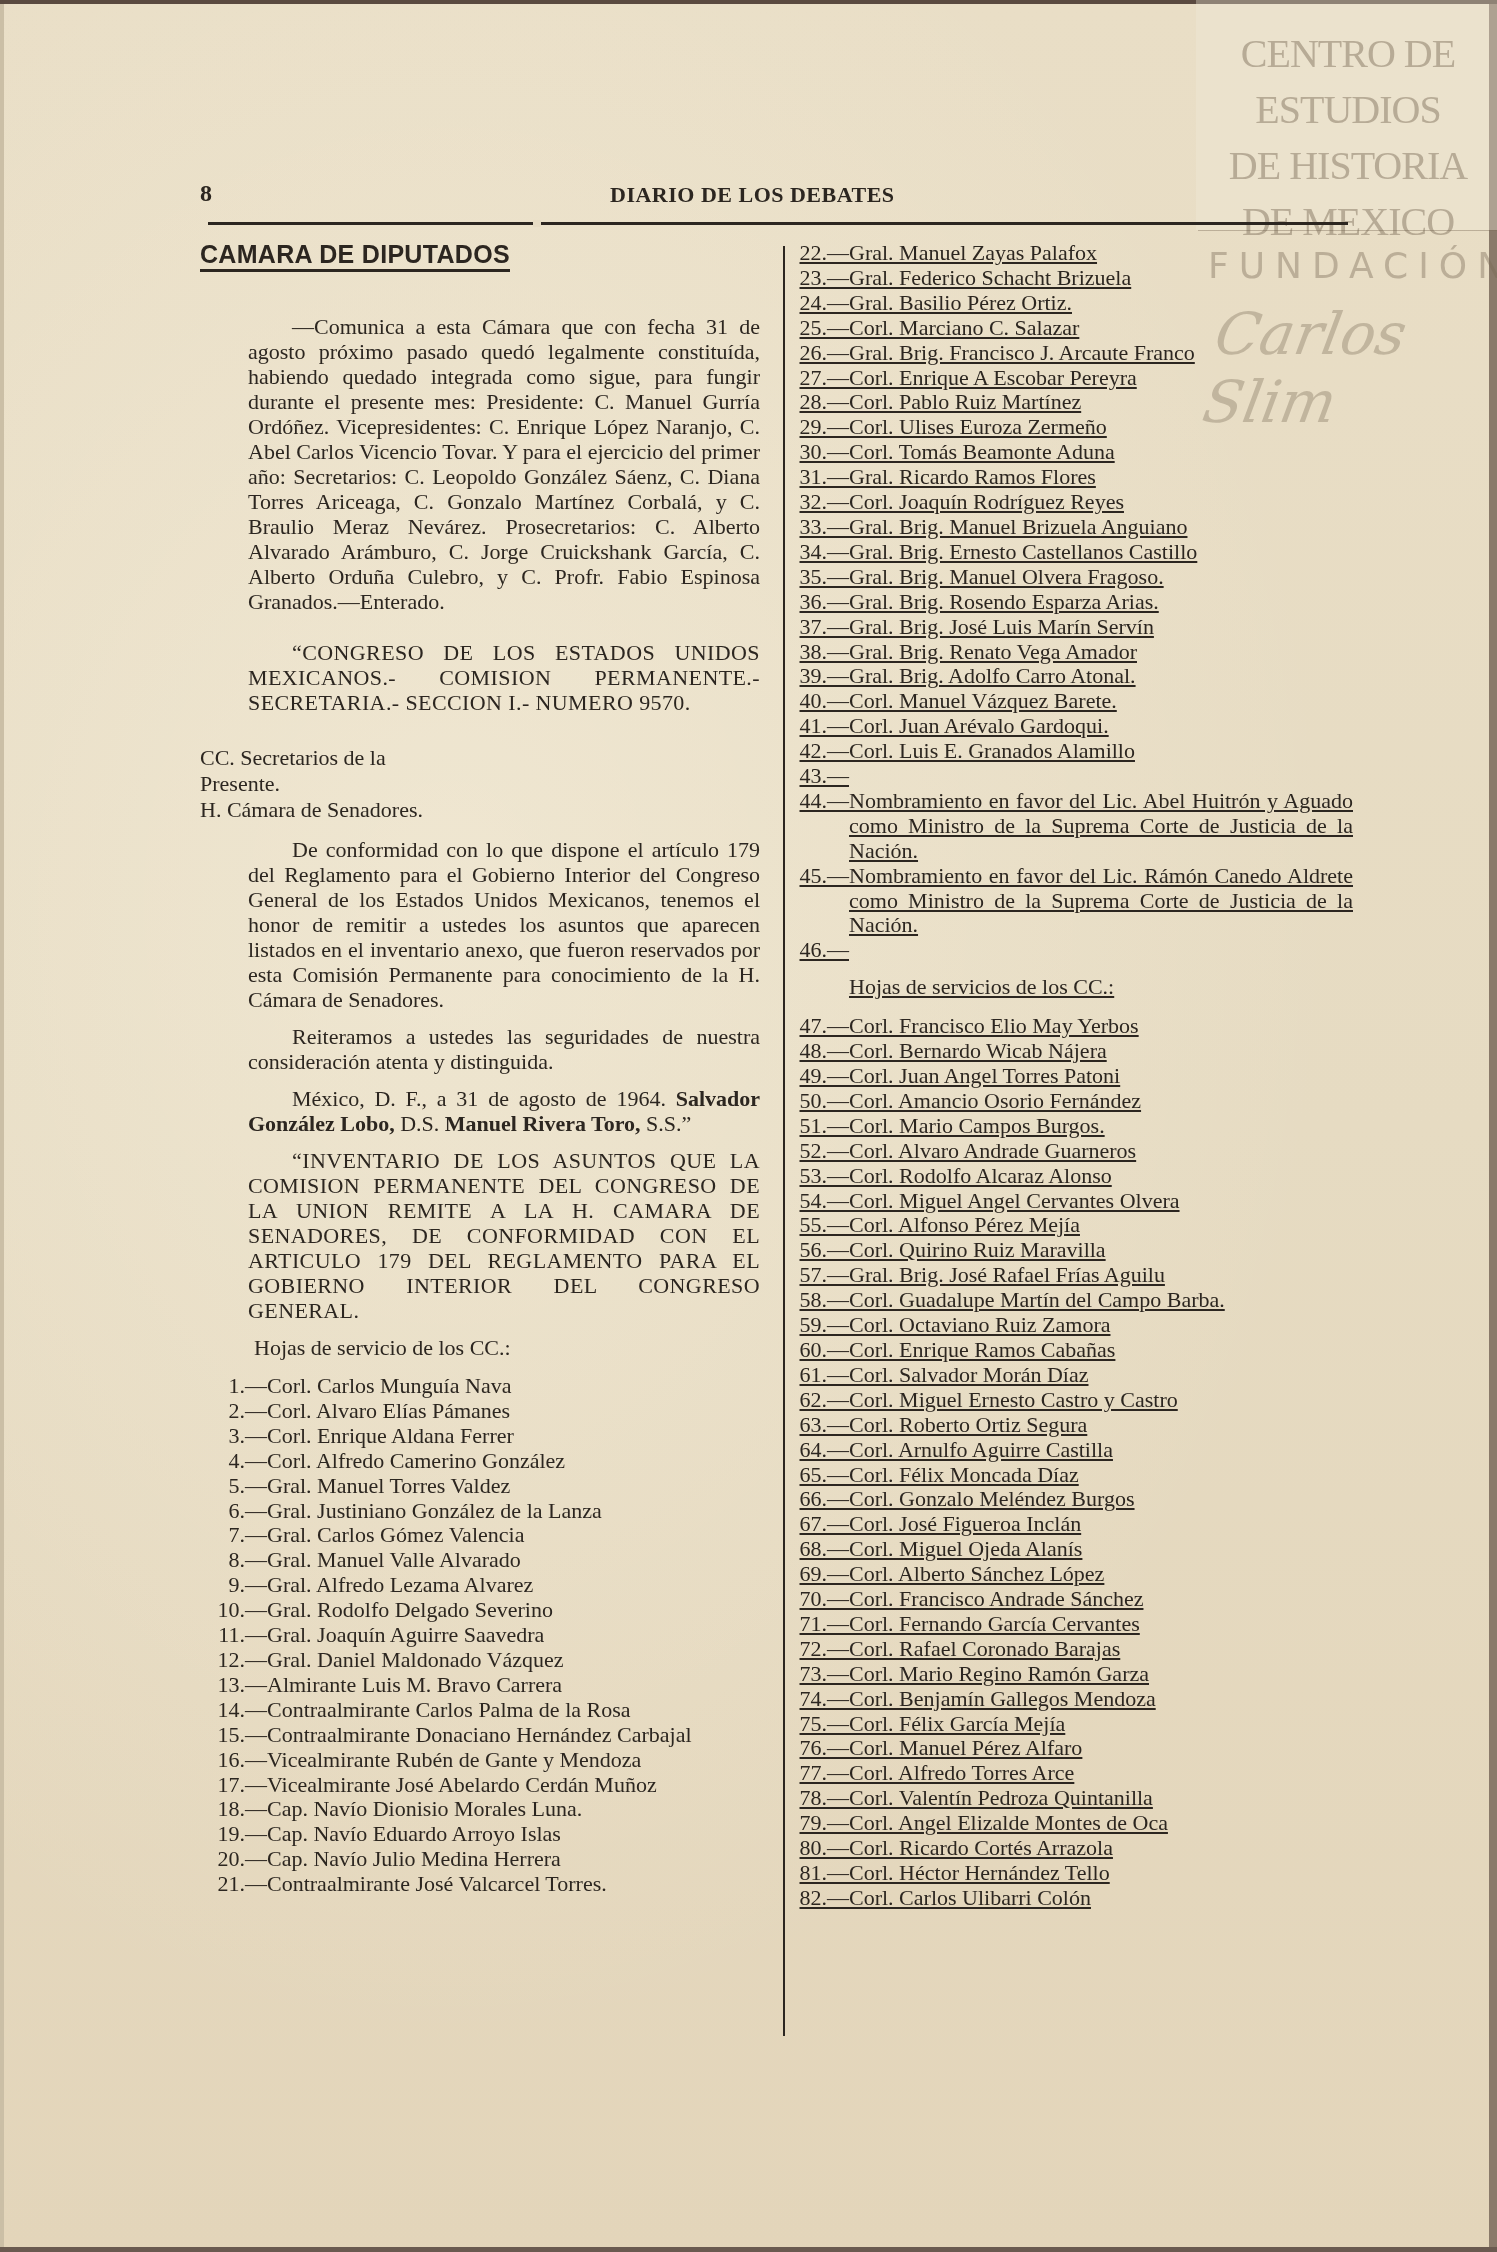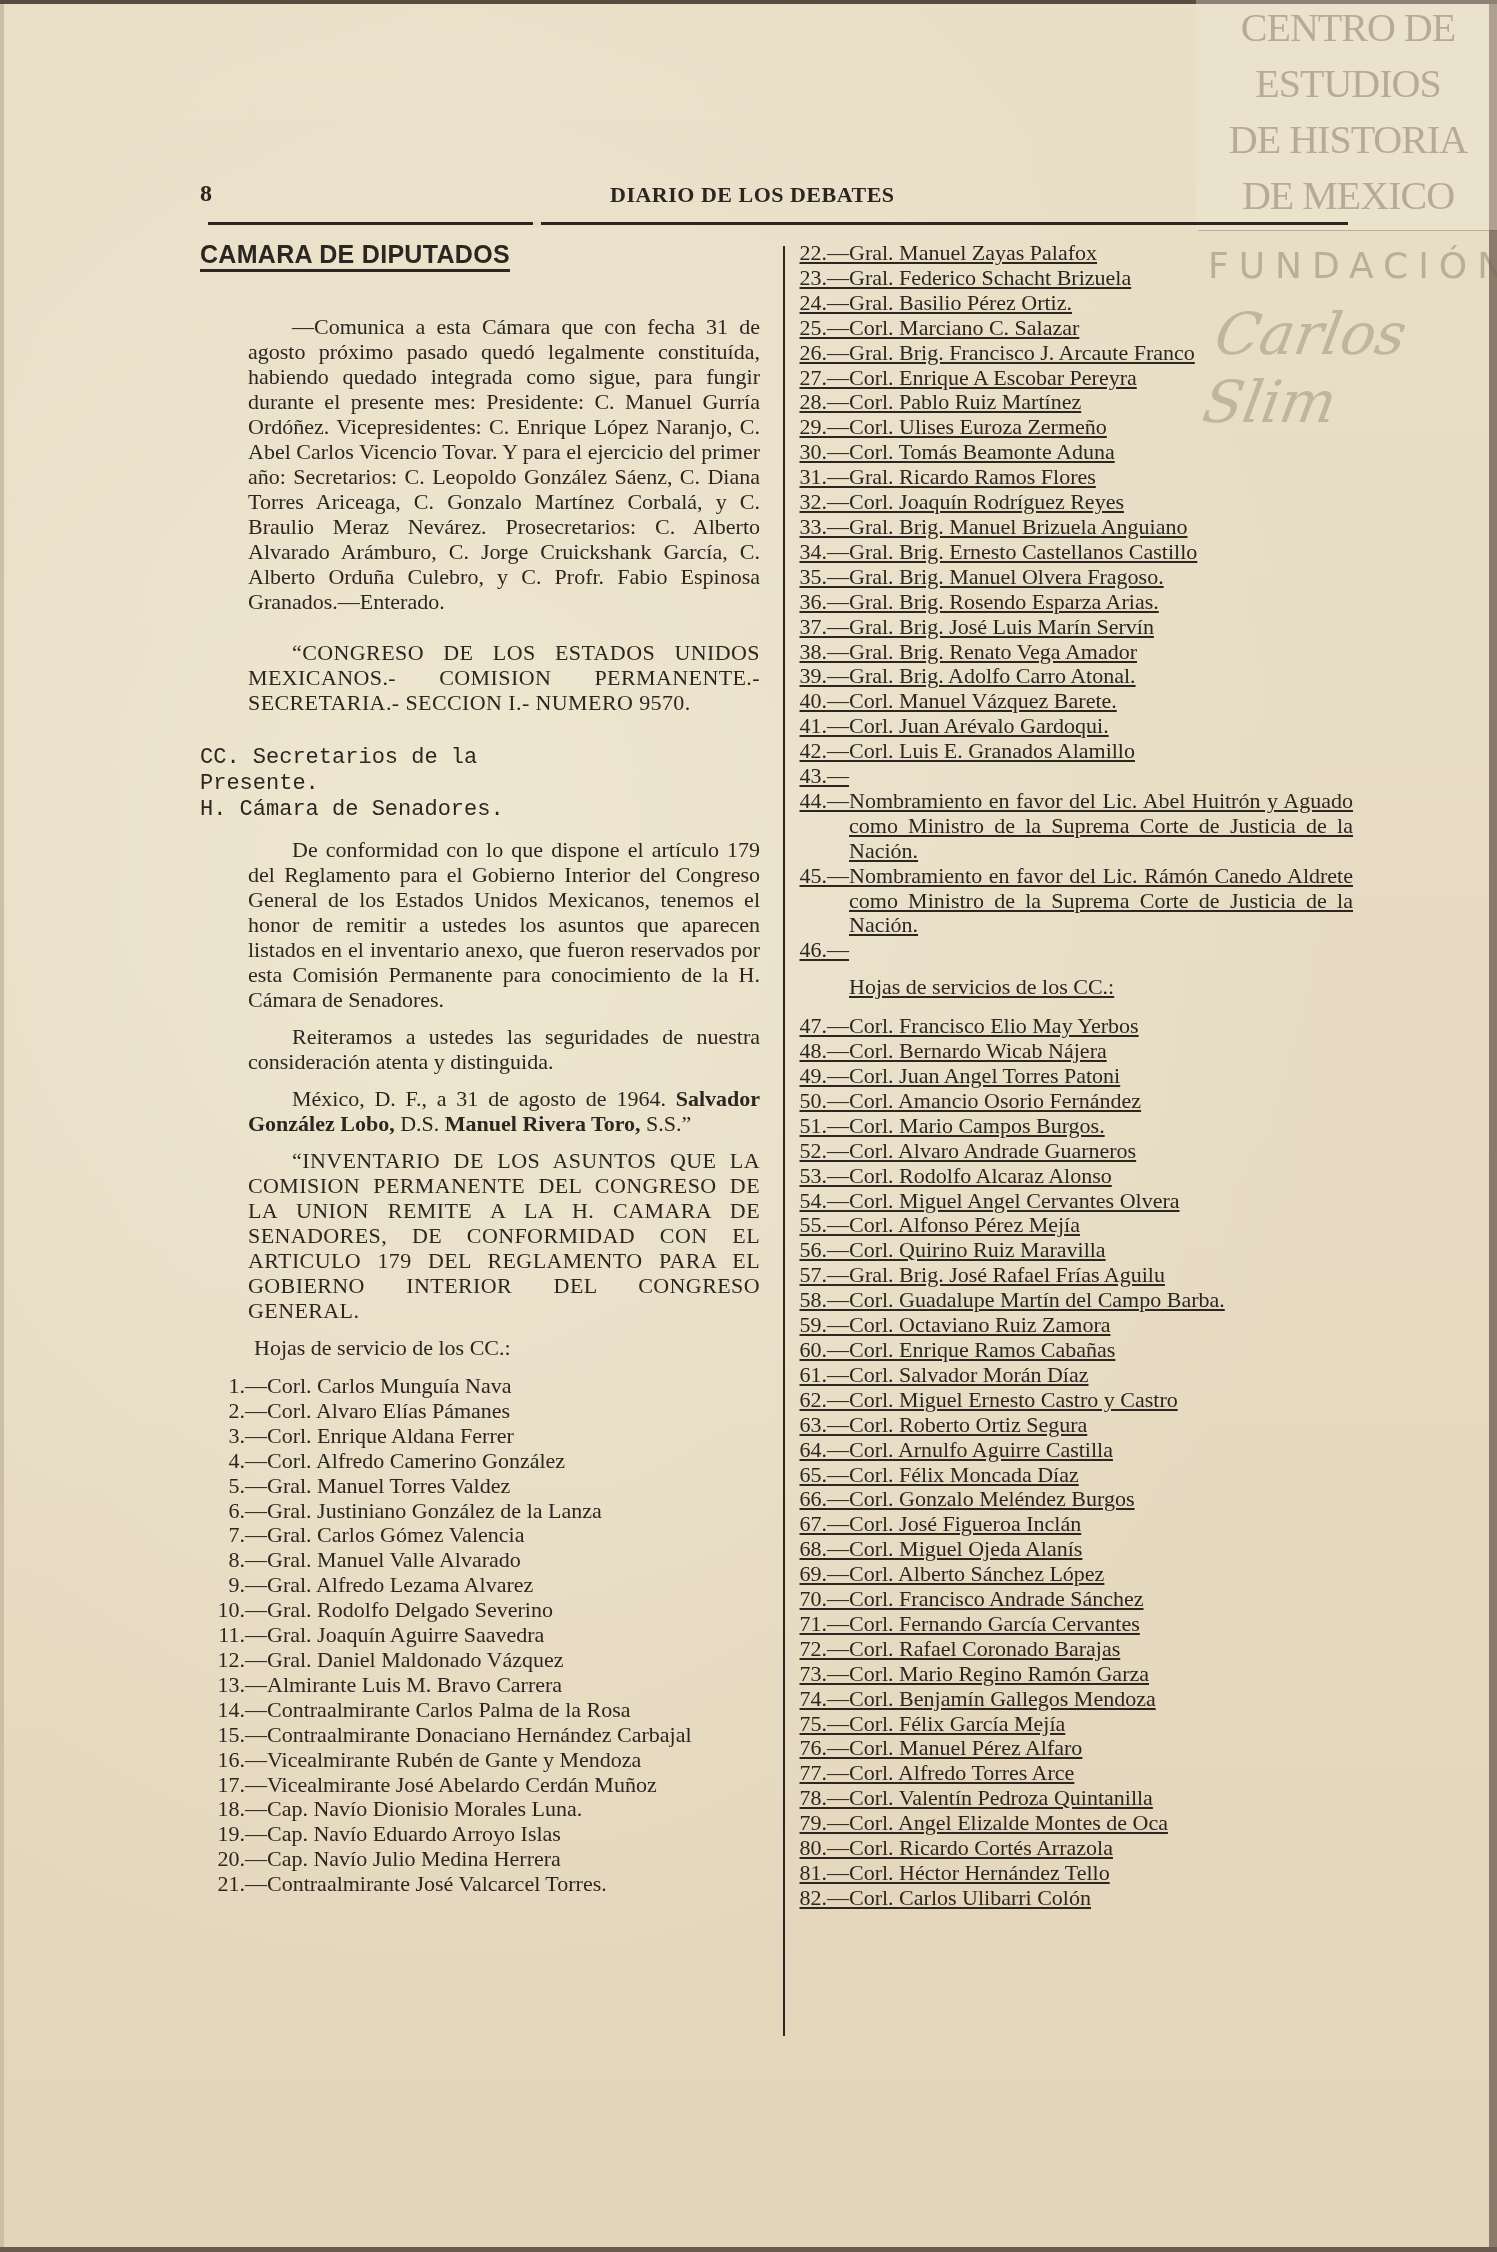--- a/index.html
+++ b/index.html
@@ -29,38 +29,38 @@
 
   .section-title {
     font-family: "Liberation Sans", "DejaVu Sans", sans-serif;
     font-weight: bold; font-size: 25px; letter-spacing: 0.3px;
     display: inline-block; border-bottom: 3px solid #2c2620; padding-bottom: 2px; margin-bottom: 42px;
   }
   p { margin: 0 0 12px 0; text-align: justify; }
   .indent { text-indent: 44px; margin-left: 48px; }
   .caps { letter-spacing: 0.4px; }
   .addressee { margin-top: 30px; margin-bottom: 14px; }
-  .addressee div { line-height: 26px; font-family: Liberation Mono, monospace; }
+  .addressee div { line-height: 26px; }
   .bold { font-weight: bold; }
   .subhead { padding-left: 54px; margin: 12px 0 14px 0; }
   ul.list { list-style: none; margin: 0; padding: 0; }
   ul.list li { display: flex; line-height: 24.9px; }
   .num { display: inline-block; text-align: right; min-width: 34px; }
   .left-col .num { min-width: 33px; padding-left: 12px; }
   .dash { display: inline-block; }
   .txt { flex: 1; }
   .long .txt { text-align: justify; }
   .right-col .subhead { padding-left: 56px; }
 
   .watermark-box {
     position: absolute; left: 1196px; top: 0; width: 301px; height: 230px;
     background: rgba(240,234,218,0.35);
   }
   .wm-line { position: absolute; left: 1198px; width: 300px; text-align: center;
-    font-family: "Liberation Serif", serif; font-size: 40px; color: rgba(120,105,85,0.45); letter-spacing: -1px; }
+    font-family: "Liberation Serif", serif; font-size: 40px; color: rgba(120,105,85,0.45); letter-spacing: -1px; margin-top: 26px; }
   .wm-rule { position: absolute; left: 1198px; top: 230px; width: 299px; height: 1px; background: rgba(120,105,85,0.4); }
   .wm-fund { position: absolute; left: 1208px; top: 245px; font-family: "DejaVu Sans", sans-serif; font-size: 36px;
     letter-spacing: 10px; color: rgba(120,105,85,0.4); }
   .wm-sign { position: absolute; left: 1210px; top: 300px; font-family: "DejaVu Serif", serif; font-style: italic;
     font-size: 58px; color: rgba(120,105,85,0.35); transform: skewX(-10deg); }
 </style>
 </head>
 <body>
 
 <div class="page">

